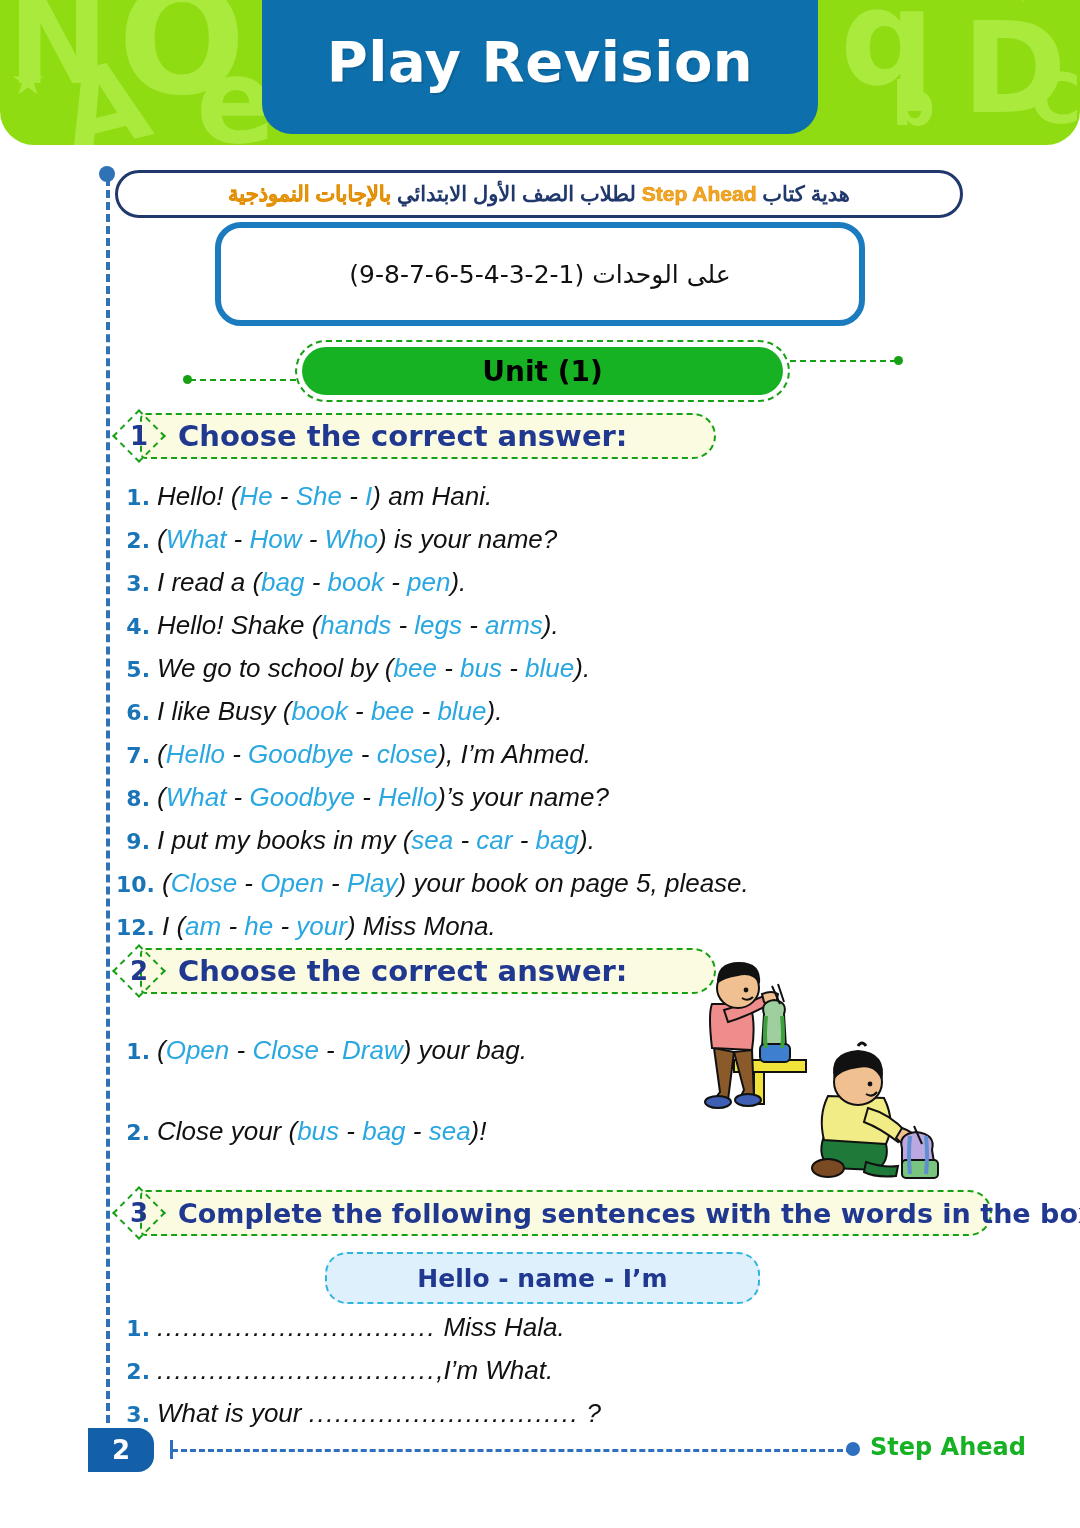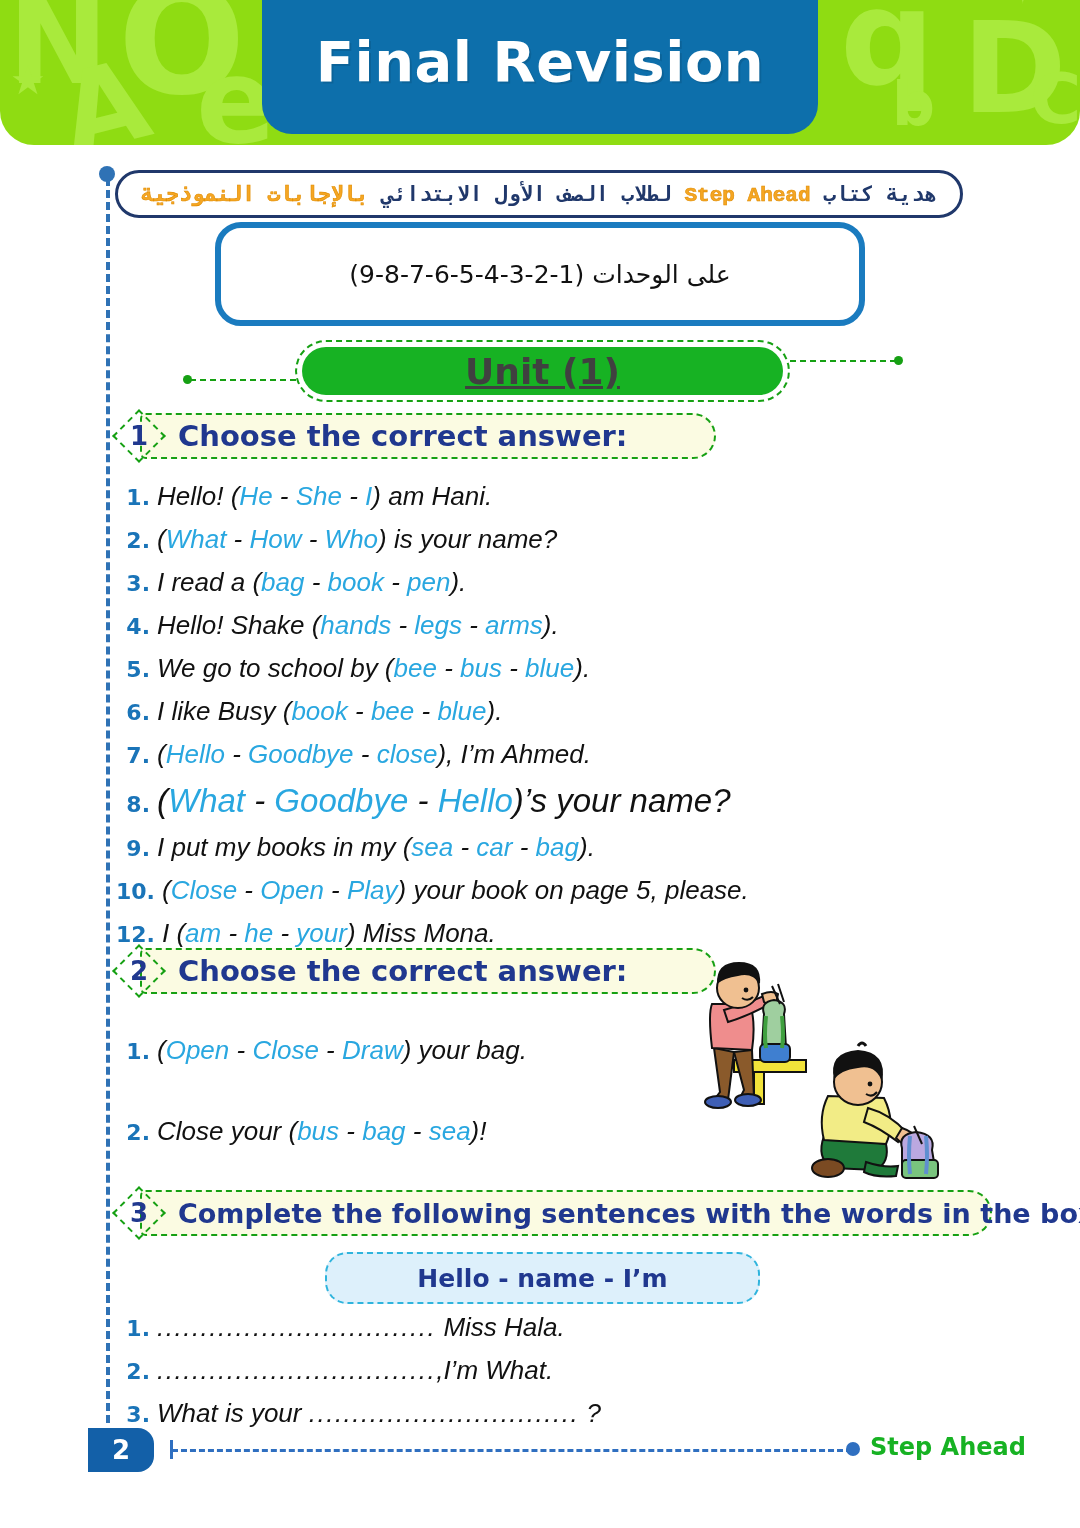--- a/index.html
+++ b/index.html
@@ -49,21 +49,21 @@
 
   
   .gift-box {
     position: absolute; left: 115px; top: 170px; width: 848px; height: 48px;
     border: 3px solid #20386b; border-radius: 24px;
     display: flex; align-items: center; justify-content: center;
     background: #fff;
   }
   .gift-text {
     direction: rtl; font-size: 21px; font-weight: bold; white-space: nowrap;
-    font-family: Liberation Mono, monospace;
+    font-family: Liberation Sans, sans-serif;
   }
   .gift-text .b { color: #20386b; }
   .gift-text .o { color: #f5a623; -webkit-text-stroke: 0.6px #e08c00; }
 
   
   .rev-box {
     position: absolute; left: 215px; top: 222px; width: 650px; height: 104px;
     border: 6px solid #1a7bbf; border-radius: 26px; background: #fff;
     display: flex; flex-direction: column;
     align-items: center; justify-content: center; gap: 4px;
@@ -77,23 +77,22 @@
   .unit-wrap { position: absolute; left: 0; top: 340px; width: 1080px; height: 62px; }
   .unit-dash-outer {
     position: absolute; left: 295px; top: 0; width: 495px; height: 62px;
     border: 2px dashed #16a013; border-radius: 34px; padding: 5px;
   }
   .unit-pill {
     width: 100%; height: 100%; background: #17b223; border-radius: 30px;
     display: flex; align-items: center; justify-content: center;
   }
   .unit-pill .unit-label {
-    color: #404040; font-size: 36px; font-weight: bold;
-    font-family: "DejaVu Sans", sans-serif;
-    text-decoration: underline;
+    color: #000000; font-size: 28px; font-weight: bold;
+    font-family: "DejaVu Sans", sans-serif;
   }
   .unit-line-l {
     position: absolute; left: 190px; top: 39px; width: 106px; height: 0;
     border-top: 2px dashed #16a013;
   }
   .unit-line-r {
     position: absolute; left: 790px; top: 20px; width: 106px; height: 0;
     border-top: 2px dashed #16a013;
   }
   .unit-dot { position: absolute; width: 9px; height: 9px; border-radius: 50%; background: #16a013; }
@@ -192,21 +191,21 @@
       <span style="left:196px;top:42px;  font-size:118px;">e</span>
       <span style="left:840px;top:-28px; font-size:132px;">q</span>
       <span style="left:962px;top:6px;   font-size:126px;">D</span>
       <span style="left:1006px;top:-30px;font-size:40px;">✦</span>
       <span style="left:892px;top:74px;  font-size:60px;">b</span>
       <span style="left:254px;top:-24px; font-size:96px;">P</span>
       <span style="left:686px;top:-18px; font-size:96px;">M</span>
       <span style="left:1030px;top:64px; font-size:70px;">C</span>
     </div>
     <div class="title-box">
-      <div class="title">Final Revision</div>
+      <div class="title">Play Revision</div>
     </div>
   </div>
 
   <div class="rail-dot"></div>
   <div class="rail"></div>
 
   <div class="gift-box">
     <div class="gift-text">
       <span class="b">هدية كتاب</span>
       <span class="o">Step Ahead</span>
@@ -263,21 +262,21 @@
       <div class="qrow" style="margin-bottom: 12px;">
         <span class="qnum">6.</span>
         <span class="qtext" style="font-size: 26px;"><span>I like Busy (</span><span class="opt">book</span><span> - </span><span class="opt">bee</span><span> - </span><span class="opt">blue</span><span>).</span></span>
       </div>
       <div class="qrow" style="margin-bottom: 12px;">
         <span class="qnum">7.</span>
         <span class="qtext" style="font-size: 26px;"><span>(</span><span class="opt">Hello</span><span> - </span><span class="opt">Goodbye</span><span> - </span><span class="opt">close</span><span>), I’m Ahmed.</span></span>
       </div>
       <div class="qrow" style="margin-bottom: 12px;">
         <span class="qnum">8.</span>
-        <span class="qtext" style="font-size: 33px;"><span>(</span><span class="opt">What</span><span> - </span><span class="opt">Goodbye</span><span> - </span><span class="opt">Hello</span><span>)’s your name?</span></span>
+        <span class="qtext" style="font-size: 26px;"><span>(</span><span class="opt">What</span><span> - </span><span class="opt">Goodbye</span><span> - </span><span class="opt">Hello</span><span>)’s your name?</span></span>
       </div>
       <div class="qrow" style="margin-bottom: 12px;">
         <span class="qnum">9.</span>
         <span class="qtext" style="font-size: 26px;"><span>I put my books in my (</span><span class="opt">sea</span><span> - </span><span class="opt">car</span><span> - </span><span class="opt">bag</span><span>).</span></span>
       </div>
       <div class="qrow" style="margin-bottom: 12px;">
         <span class="qnum">10.</span>
         <span class="qtext" style="font-size: 26px;"><span>(</span><span class="opt">Close</span><span> - </span><span class="opt">Open</span><span> - </span><span class="opt">Play</span><span>) your book on page 5, please.</span></span>
       </div>
       <div class="qrow" style="margin-bottom: 12px;">

